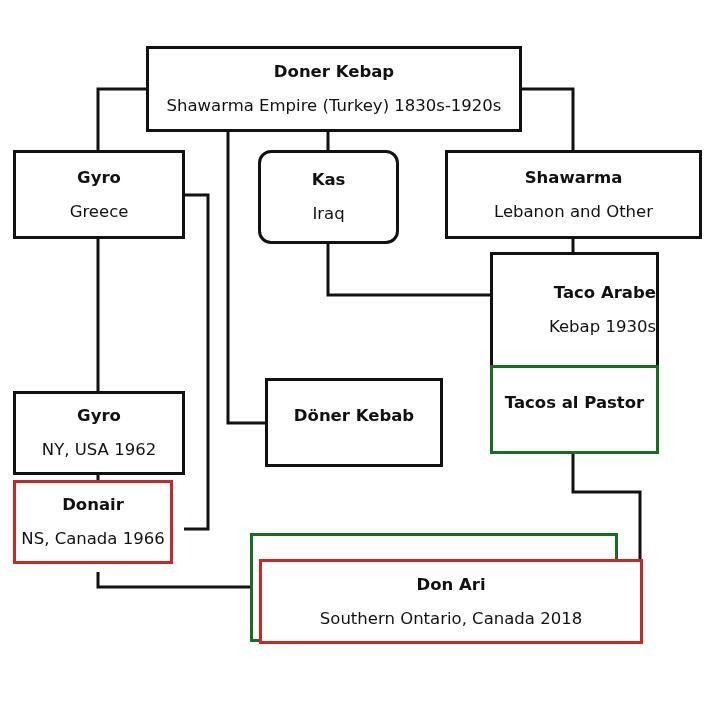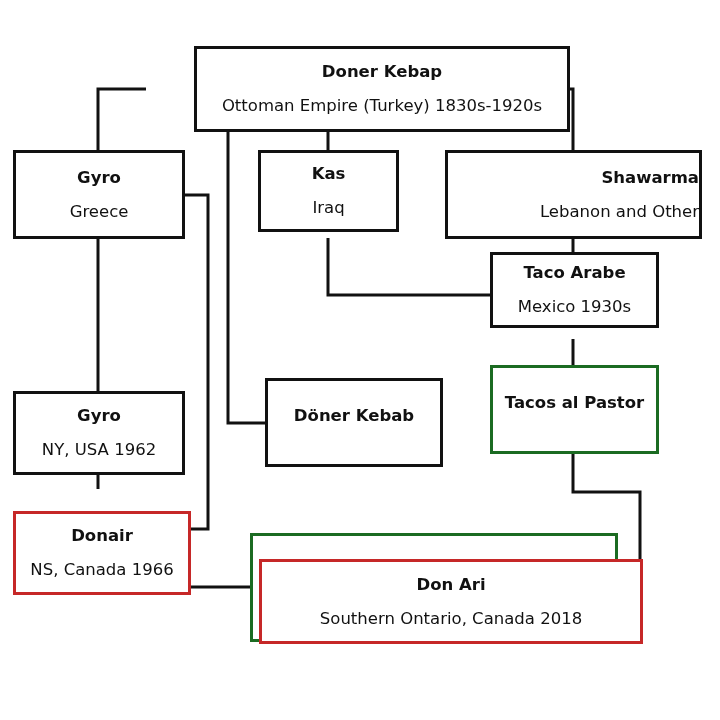--- a/index.html
+++ b/index.html
@@ -40,59 +40,59 @@
     <polyline points="573,238 573,252"></polyline>
 
     <polyline points="573,339 573,365"></polyline>
 
     <polyline points="573,453 573,492 640,492 640,587 617,587"></polyline>
 
     <polyline points="98,572 98,587 250,587"></polyline>
   </g>
 </svg>
 
-<div class="node" style="left:146px; top:46px; width:376px; height:86px;margin-left:48px;">
+<div class="node" style="left:146px; top:46px; width:376px; height:86px;">
   <div class="title">Doner Kebap</div>
-  <div class="sub">Ottoman Empire (Turkey) 1830s-1920s</div>
+  <div class="sub">Shawarma Empire (Turkey) 1830s-1920s</div>
 </div>
 
 <div class="node" style="left:13px; top:150px; width:172px; height:89px;">
   <div class="title">Gyro</div>
   <div class="sub">Greece</div>
 </div>
 
-<div class="node" style="left:258px; top:150px; width:141px; height:82px;">
+<div class="node" style="left:258px; top:150px; width:141px; height:94px;border-radius:13px;">
   <div class="title">Kas</div>
   <div class="sub">Iraq</div>
 </div>
 
-<div class="node" style="left:445px; top:150px; width:257px; height:89px;align-items:flex-end;">
+<div class="node" style="left:445px; top:150px; width:257px; height:89px;">
   <div class="title">Shawarma</div>
   <div class="sub">Lebanon and Other</div>
 </div>
 
-<div class="node" style="left:490px; top:252px; width:169px; height:76px;">
+<div class="node" style="left:490px; top:252px; width:169px; height:116px;align-items:flex-end;">
   <div class="title">Taco Arabe</div>
-  <div class="sub">Mexico 1930s</div>
+  <div class="sub">Kebap 1930s</div>
 </div>
 
 <div class="node green" style="left:490px; top:365px; width:169px; height:89px;">
   <div class="title">Tacos al Pastor</div>
 </div>
 
 <div class="node" style="left:265px; top:378px; width:178px; height:89px;">
   <div class="title">Döner Kebab</div>
 </div>
 
 <div class="node" style="left:13px; top:391px; width:172px; height:84px;">
   <div class="title">Gyro</div>
   <div class="sub">NY, USA 1962</div>
 </div>
 
-<div class="node red" style="left:13px; top:511px; width:178px; height:84px;">
+<div class="node red" style="left:13px; top:480px; width:160px; height:84px;">
   <div class="title">Donair</div>
   <div class="sub">NS, Canada 1966</div>
 </div>
 
 <div class="outer-green" style="left:250px; top:533px; width:368px; height:109px;"></div>
 <div class="node red" style="left:259px; top:559px; width:384px; height:85px;">
   <div class="title">Don Ari</div>
   <div class="sub">Southern Ontario, Canada 2018</div>
 </div>
 

